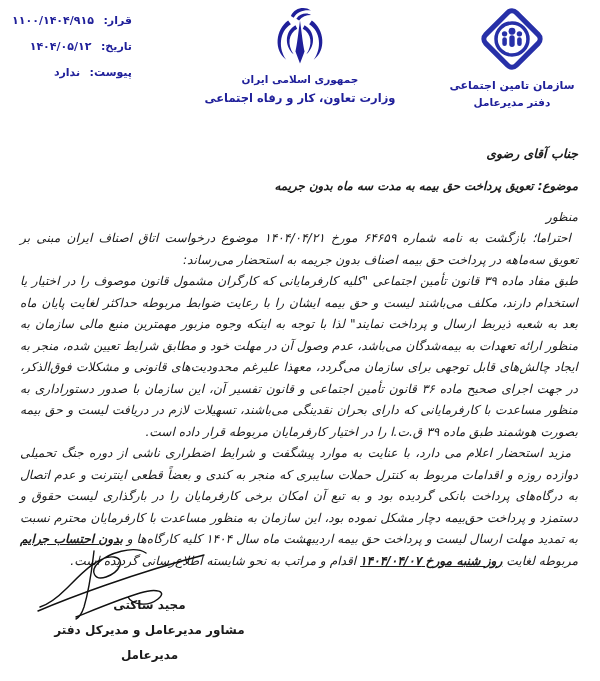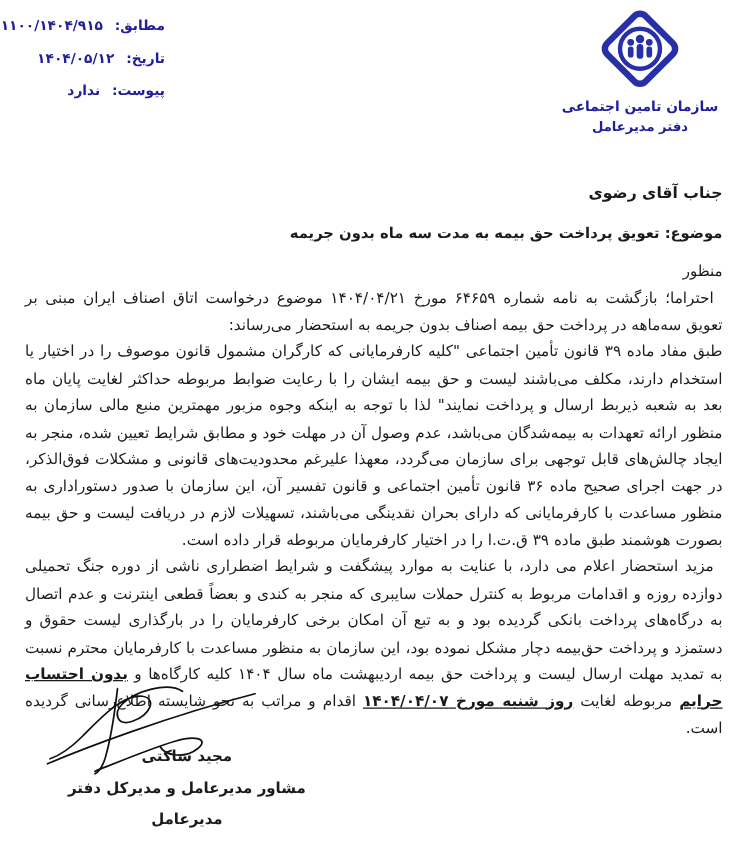--- a/index.html
+++ b/index.html
@@ -19,21 +19,21 @@
   .meta-value{font-weight:bold;color:var(--navy);margin-right:6px;}
   
   .center-block{position:absolute;left:0;right:0;top:6px;margin:0 auto;width:250px;text-align:center;}
   .gov-line1{font-size:10.5px;color:var(--navy);margin-top:1px;font-weight:600;}
   .gov-line2{font-size:11.5px;color:var(--navy);margin-top:6px;font-weight:bold;}
   
   .org-block{position:absolute;right:18px;top:6px;width:140px;text-align:center;}
   .org-line1{font-size:11px;color:var(--navy);margin-top:3px;font-weight:bold;}
   .org-line2{font-size:10.5px;color:var(--navy);margin-top:4px;font-weight:600;}
   
-  .letter-body{position:absolute;top:141px;right:22px;left:20px;direction:rtl;}
+  .letter-body{position:absolute;top:141px;right:22px;left:20px;direction:rtl;font-style:italic;}
   .addressee{font-weight:bold;font-size:12.5px;line-height:26px;}
   .addressee-title{font-weight:bold;font-size:12.5px;line-height:26px;}
   .subject{font-weight:bold;font-size:11.8px;line-height:22px;margin-top:8px;}
   .salutation{font-size:12px;line-height:22px;margin-top:9px;}
   .para{margin:0;font-size:12.2px;line-height:21.5px;text-align:justify;text-justify:inter-word;}
   .para.indent{text-indent:7px;}
   .bold-underline{font-weight:bold;text-decoration:underline;}
   
   .sig{position:absolute;left:32px;top:596px;width:235px;text-align:center;direction:rtl;}
   .sig-name{font-weight:bold;font-size:12px;line-height:18px;}
@@ -45,33 +45,46 @@
   .fill-blue{fill:var(--logo-blue);}
   .stroke-blue{stroke:var(--logo-blue);}
 </style>
 </head>
 <body>
 
 <div class="page">
 
   <div class="meta">
     <div class="meta-row">
-      <span class="meta-label">مطابق:</span>
+      <span class="meta-label">قرار:</span>
       <span class="meta-value">۱۱۰۰/۱۴۰۴/۹۱۵</span>
     </div>
     <div class="meta-row">
       <span class="meta-label">تاریخ:</span>
       <span class="meta-value">۱۴۰۴/۰۵/۱۲</span>
     </div>
     <div class="meta-row">
       <span class="meta-label">پیوست:</span>
       <span class="meta-value">ندارد</span>
     </div>
   </div>
 
+  <div class="center-block">
+    <svg class="emblem" width="58" height="62" viewBox="0 0 58 68" aria-hidden="true">
+      <path class="fill-navy" d="M19 11 C23 2 34 0 41 5 C34 4 26 6 22 13 Z"></path>
+      <path class="fill-navy" d="M25 14 C29 8 37 7 41 10 C36 10 31 12 28 16 Z"></path>
+      <path class="fill-navy" d="M29 16 C27 30 26 42 24 50 L29 63 L34 50 C32 42 31 30 29 16 Z"></path>
+      <path class="fill-navy" d="M24 21 C13 27 11 43 22 53 C15 43 16 30 26 25 Z"></path>
+      <path class="fill-navy" d="M16 16 C2 26 0 49 14 59 C5 47 6 28 19 20 Z"></path>
+      <path class="fill-navy" d="M34 21 C45 27 47 43 36 53 C43 43 42 30 32 25 Z"></path>
+      <path class="fill-navy" d="M42 16 C56 26 58 49 44 59 C53 47 52 28 39 20 Z"></path>
+    </svg>
+    <div class="gov-line1">جمهوری اسلامی ایران</div>
+    <div class="gov-line2">وزارت تعاون، کار و رفاه اجتماعی</div>
+  </div>
 
   <div class="org-block">
     <svg width="66" height="66" viewBox="0 0 64 64" aria-hidden="true">
       <rect x="11" y="11" width="42" height="42" rx="6" transform="rotate(45 32 32)" fill="none" class="stroke-blue" stroke-width="5"></rect>
       <circle cx="32" cy="32" r="15.5" fill="none" class="stroke-blue" stroke-width="3.4"></circle>
       <circle cx="32" cy="24.5" r="3.3" class="fill-blue"></circle>
       <rect x="29.4" y="28.3" width="5.2" height="11.5" rx="2.6" class="fill-blue"></rect>
       <circle cx="24.8" cy="27" r="2.6" class="fill-blue"></circle>
       <rect x="22.6" y="30.2" width="4.4" height="8.6" rx="2.2" class="fill-blue"></rect>
       <circle cx="39.2" cy="27" r="2.6" class="fill-blue"></circle>

